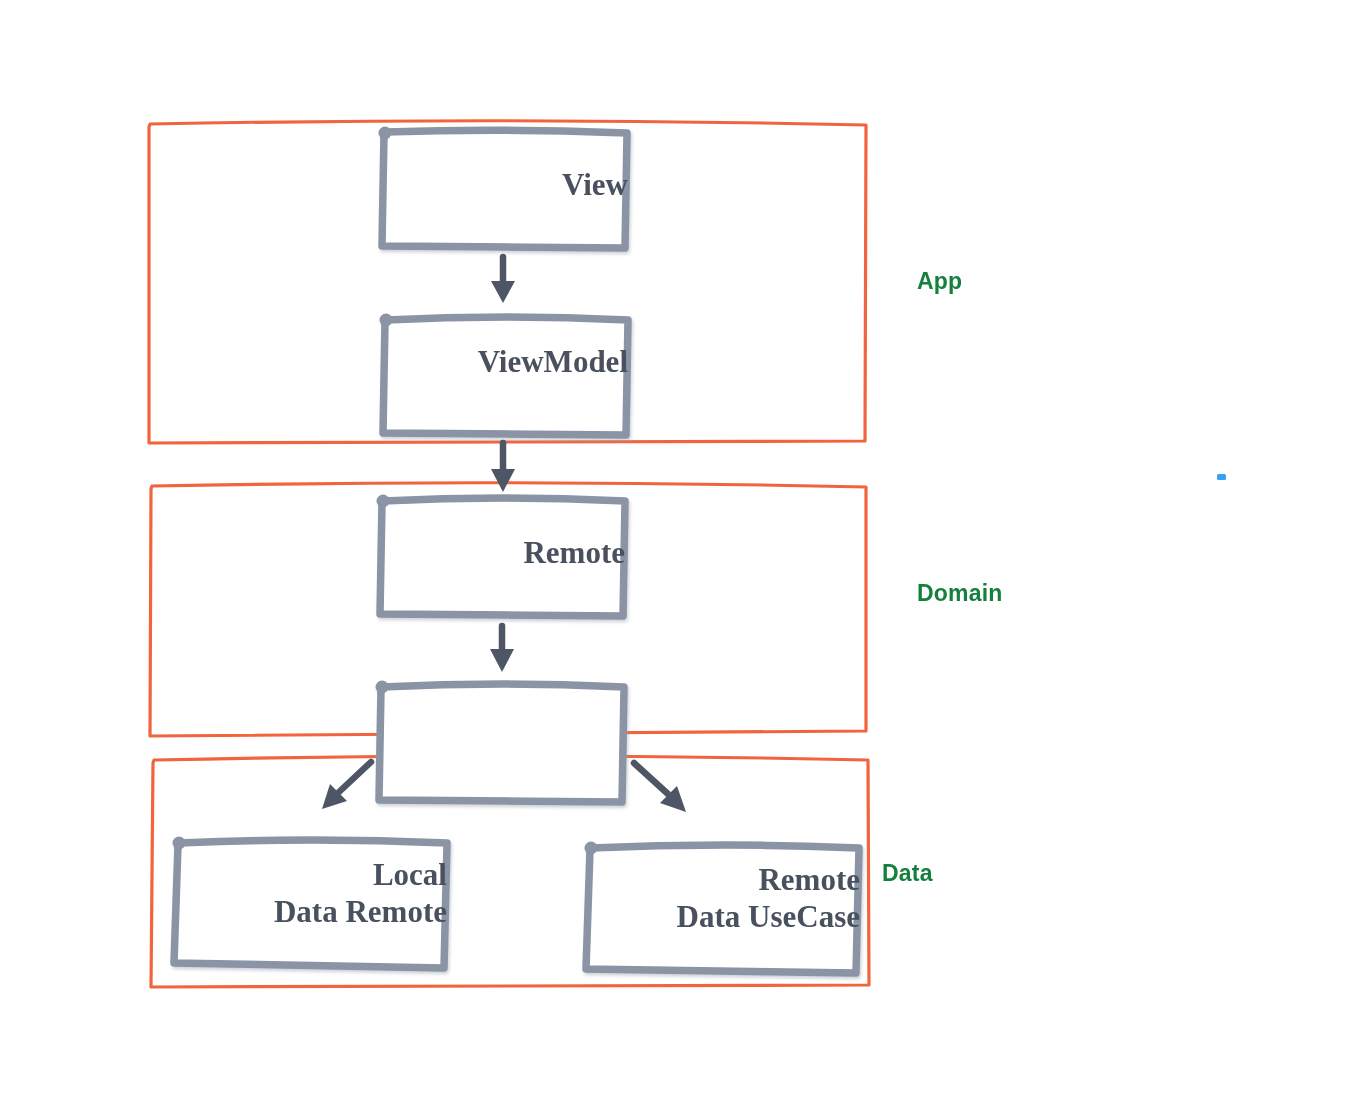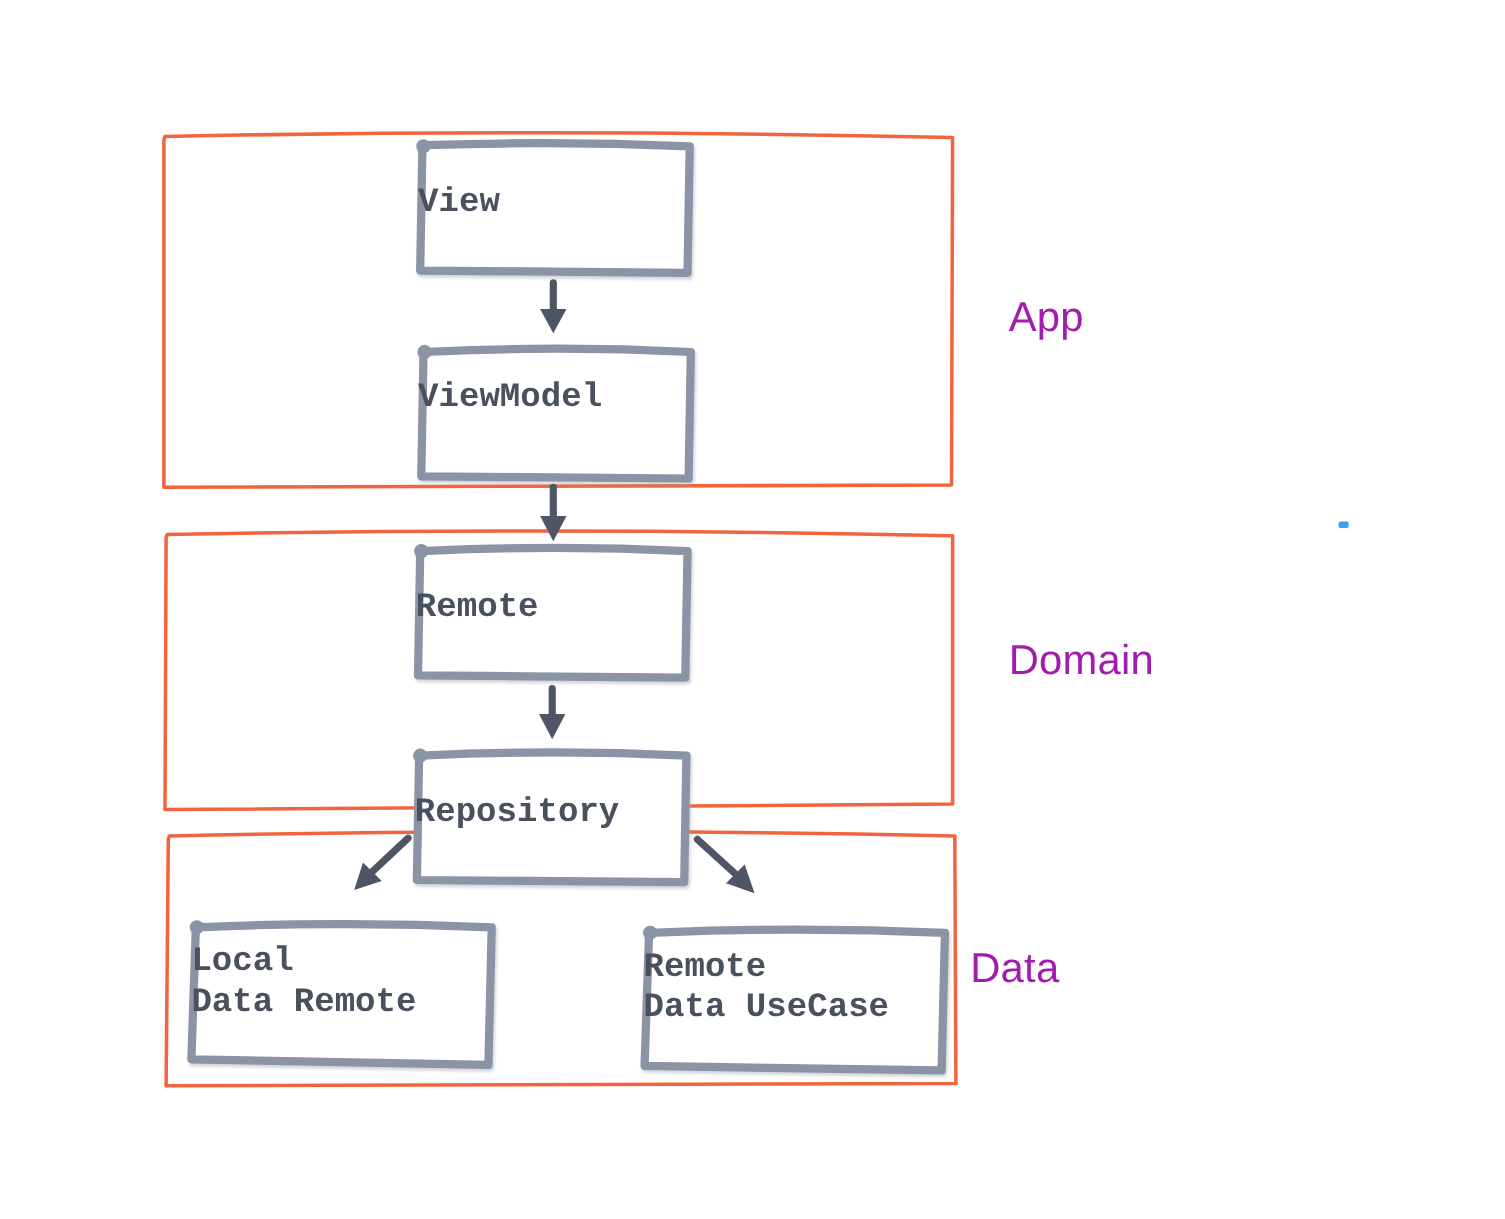--- a/index.html
+++ b/index.html
@@ -21,36 +21,36 @@
   }
   #diagram-svg {
     position: absolute;
     top: 0;
     left: 0;
     width: 1368px;
     height: 1108px;
   }
   .layer-label {
     position: absolute;
-    color: #a21caf;
-    font-weight: normal;
-    font-size: 38px;
+    color: #15803d;
+    font-weight: bold;
+    font-size: 23px;
     letter-spacing: 0.2px;
     white-space: nowrap;
     font-family: "Liberation Sans", sans-serif;
   }
   .node-label {
     position: absolute;
     color: #49505e;
     font-weight: bold;
     font-size: 31px;
     line-height: 1.18;
-    text-align: left;
+    text-align: right;
     white-space: pre;
-    font-family: Liberation Mono, monospace;
+    font-family: Liberation Serif, serif;
   }
   #label-app      { left: 917px; top: 268px; }
   #label-domain   { left: 917px; top: 580px; }
   #label-data     { left: 882px; top: 860px; }
 
   #label-view        { left: 380px; top: 167px; width: 248px; }
   #label-viewmodel   { left: 380px; top: 344px; width: 248px; }
   #label-usecase     { left: 378px; top: 535px; width: 247px; }
   #label-repository  { left: 377px; top: 721px; width: 248px; }
   #label-local       { left: 174px; top: 857px; width: 273px; }
@@ -138,19 +138,18 @@
     <rect x="1217" y="474" width="9" height="6" rx="1.5" fill="#3ba0ef"></rect>
   </svg>
 
   <div class="layer-label" id="label-app">App</div>
   <div class="layer-label" id="label-domain">Domain</div>
   <div class="layer-label" id="label-data">Data</div>
 
   <div class="node-label" id="label-view">View</div>
   <div class="node-label" id="label-viewmodel">ViewModel</div>
   <div class="node-label" id="label-usecase">Remote</div>
-  <div class="node-label" id="label-repository">Repository</div>
   <div class="node-label" id="label-local">Local
 Data Remote</div>
   <div class="node-label" id="label-remote">Remote
 Data UseCase</div>
 
 </div>
 
 </body></html>

